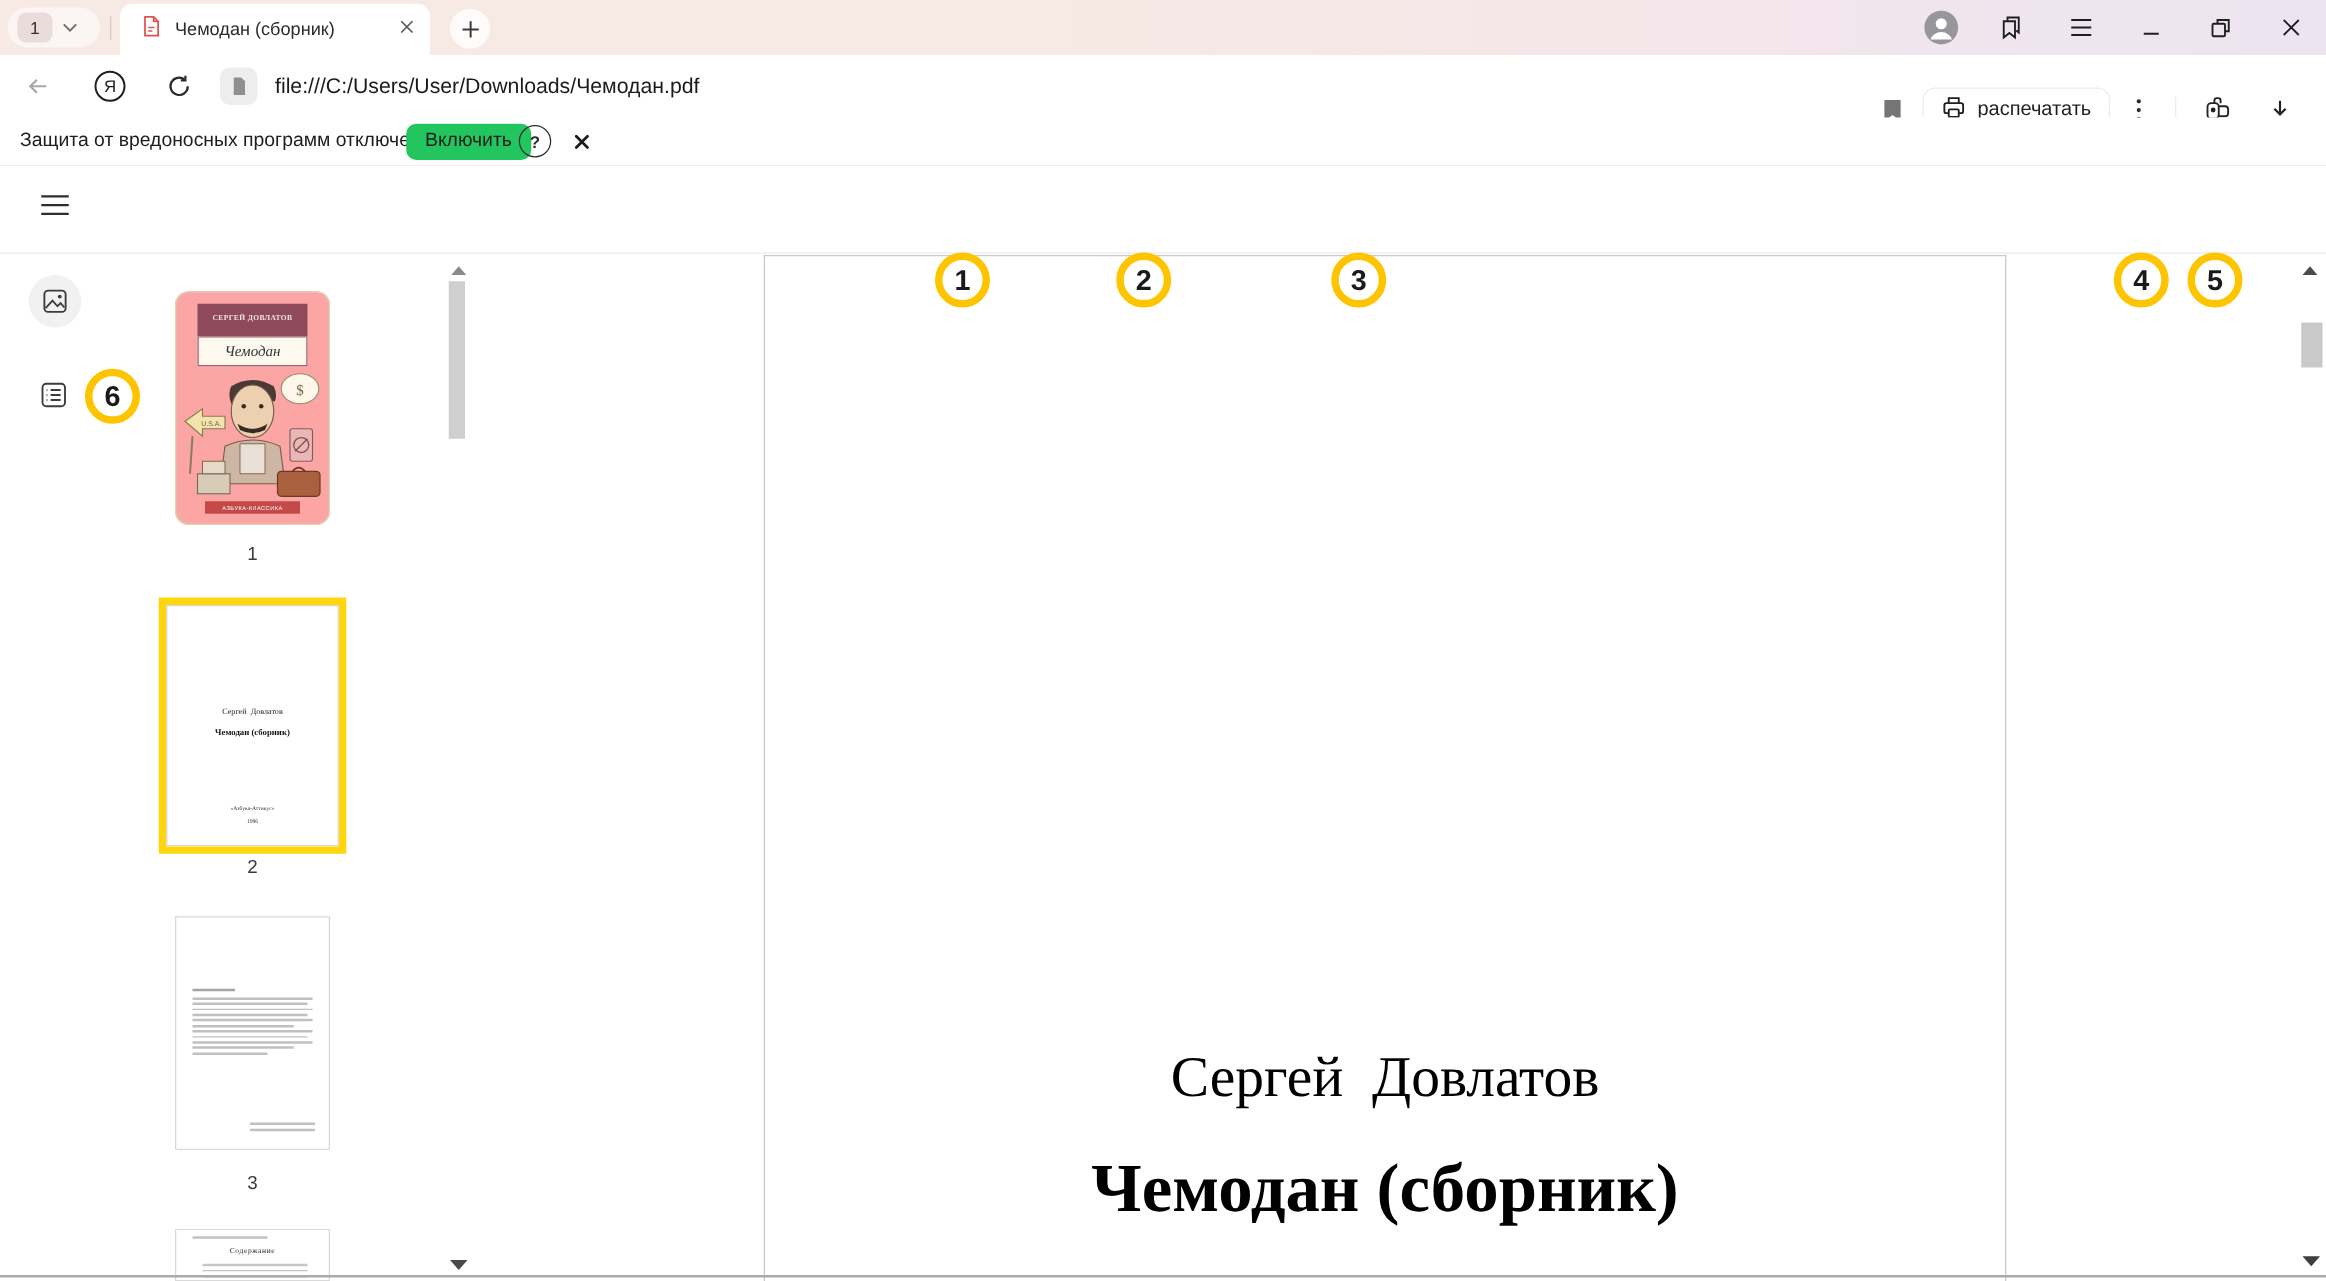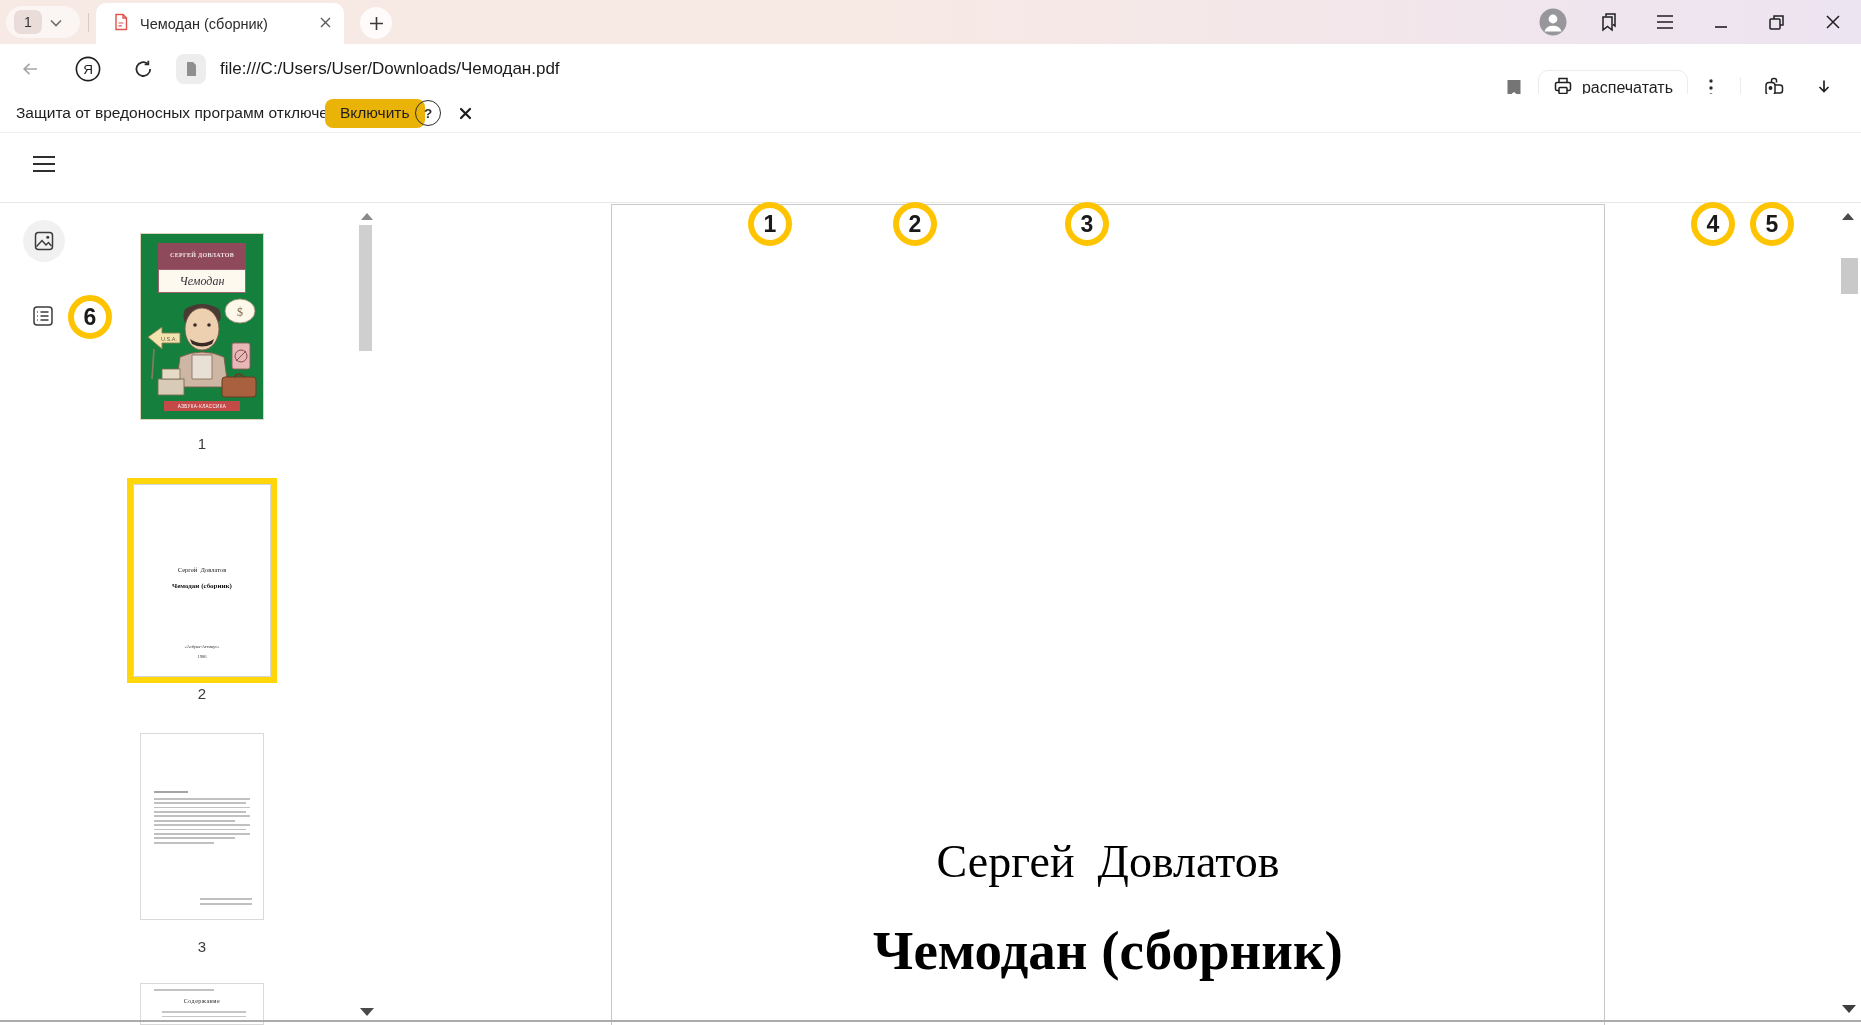--- a/index.html
+++ b/index.html
@@ -41,21 +41,21 @@
   .print-pill span { font-size:16px; }
   .dots-btn { width:38px; color:#2c2c2c; }
   .addr-vsep { width:1px; height:22px; background:#ececec; margin:0 6px; }
   .pm-btn { width:46px; color:#232323; }
   .dl-btn { width:46px; color:#232323; }
 
   
   .notif-bar { position:absolute; left:0; top:94px; width:1861px; height:39px; background:#fff;
     border-bottom:1px solid #efefef; display:flex; align-items:center; }
   .notif-msg { font-size:15.5px; margin-left:16px; color:#1e1e1e; }
-  .enable-btn { position:absolute; left:325px; height:29px; padding:0 15px; background:#eab308;
+  .enable-btn { position:absolute; left:325px; height:29px; padding:0 15px; background:#22c55e;
     border-radius:8px; display:flex; align-items:center; font-size:15.5px; color:#1e1e1e; }
   .q-btn { position:absolute; left:415px; width:26px; height:26px; border-radius:50%;
     border:1.6px solid #2c2c2c; display:flex; align-items:center; justify-content:center;
     font-size:13.5px; font-weight:700; color:#2c2c2c; }
   .notif-close { position:absolute; left:455px; width:20px; color:#1c1c1c; }
 
   
   .pdf-toolbar { position:absolute; left:0; top:133px; width:1861px; height:70px; background:#fff;
     border-bottom:1px solid #e7e7e7; }
   .menu-btn { position:absolute; left:30px; top:22px; width:28px; color:#2e2e2e; }
@@ -76,21 +76,21 @@
 
   
   .content { position:absolute; left:0; top:203px; width:1861px; height:822px; background:#fff; }
   .pic-btn { position:absolute; left:23px; top:17px; width:42px; height:42px; border-radius:50%;
     background:#f1f1f1; display:flex; align-items:center; justify-content:center; color:#3c3c3c; }
   .list-btn { position:absolute; left:31px; top:101px; color:#3c3c3c; }
 
   .thumb-label { position:absolute; width:124px; text-align:center; font-size:15px; color:#3a3a3a; }
 
   .thumb1 { position:absolute; left:140px; top:30px; width:124px; height:187px;
-    background:#15803d; box-shadow:0 0 0 1px #ddd3b8 inset; }
+    background:#fca5a5; box-shadow:0 0 0 1px #ddd3b8 inset;border-radius:11px; }
   .cover-band { position:absolute; left:18px; top:10px; width:88px; height:26px; background:#8e4a5b;
     display:flex; flex-direction:column; align-items:center; justify-content:center; }
   .cover-author { font-size:6px; font-weight:700; color:#f3e3e6; letter-spacing:.3px;
     font-family:"Liberation Serif", serif; text-align:center; line-height:1.25; width:80px; }
   .cover-titlebox { position:absolute; left:18px; top:36px; width:88px; height:24px; background:#fdf9ee;
     border:1px solid #a06070; display:flex; align-items:center; justify-content:center; }
   .cover-title { font-family:"Liberation Serif", serif; font-style:italic; font-size:12px; color:#34343e; }
   .cover-series { position:absolute; left:24px; bottom:9px; width:76px; height:10px; background:#c44a4a;
     display:flex; align-items:center; justify-content:center; font-size:4.5px; color:#fff; letter-spacing:.4px; }
 

